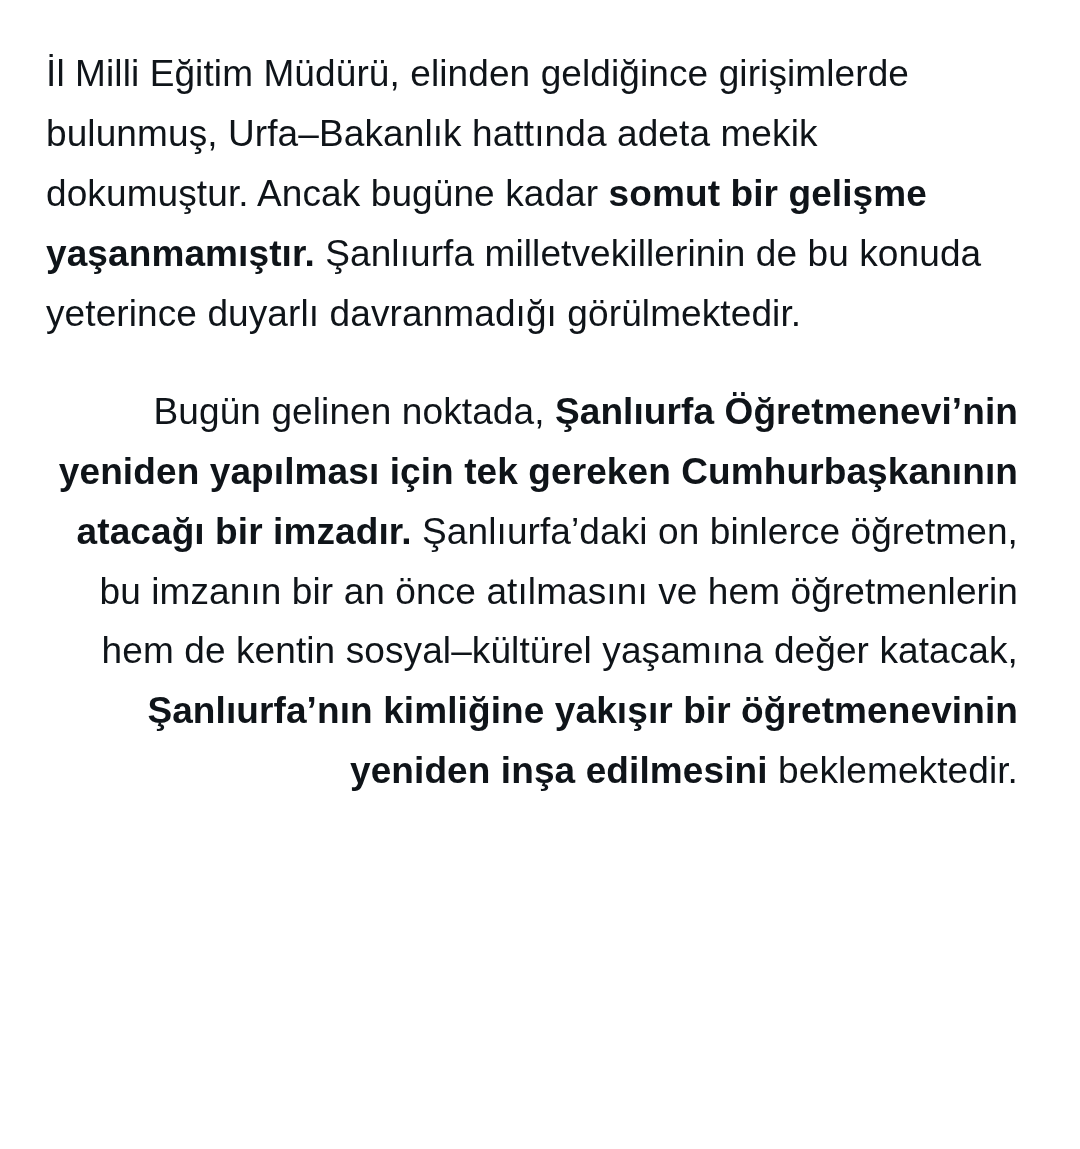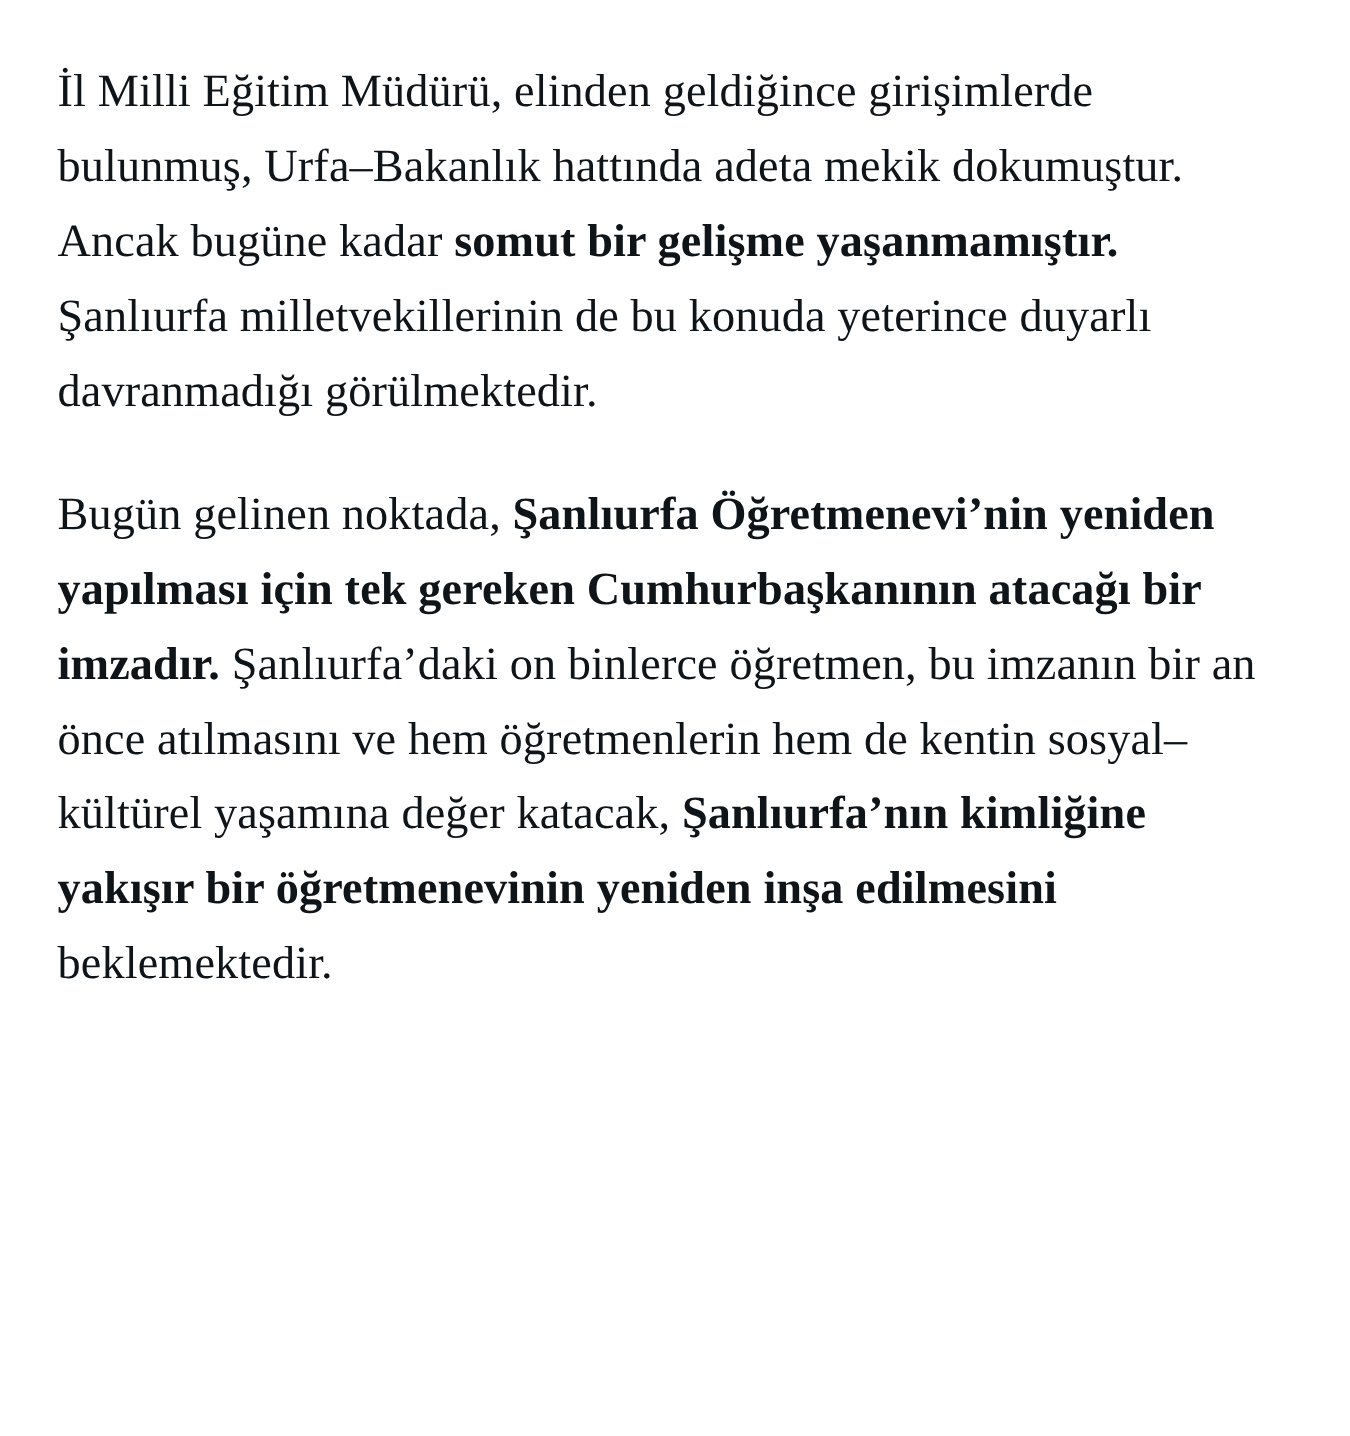--- a/index.html
+++ b/index.html
@@ -6,36 +6,37 @@
     margin: 0;
     padding: 0;
     background: #ffffff;
   }
   .page {
     width: 1080px;
     height: 1149px;
     background: #ffffff;
     box-sizing: border-box;
     padding: 44px 62px 0 46px;
-    font-family: Liberation Serif, serif;
+    font-family: Liberation Sans, sans-serif;
     color: #0f1419;
     overflow: hidden;
   }
   .article-body {
     font-size: 37px;
     line-height: 1.62;
     letter-spacing: 0.1px;
     color: #0f1419;
     font-weight: 400;
   }
   .paragraph {
     margin: 0 0 38px 0;
   }
   .paragraph:last-child {
     margin-bottom: 0;
+    text-align: right;
   }
   .seg-bold {
     font-weight: 700;
   }
   .seg-normal {
     font-weight: 400;
   }
 </style>
 </head>
 <body>

